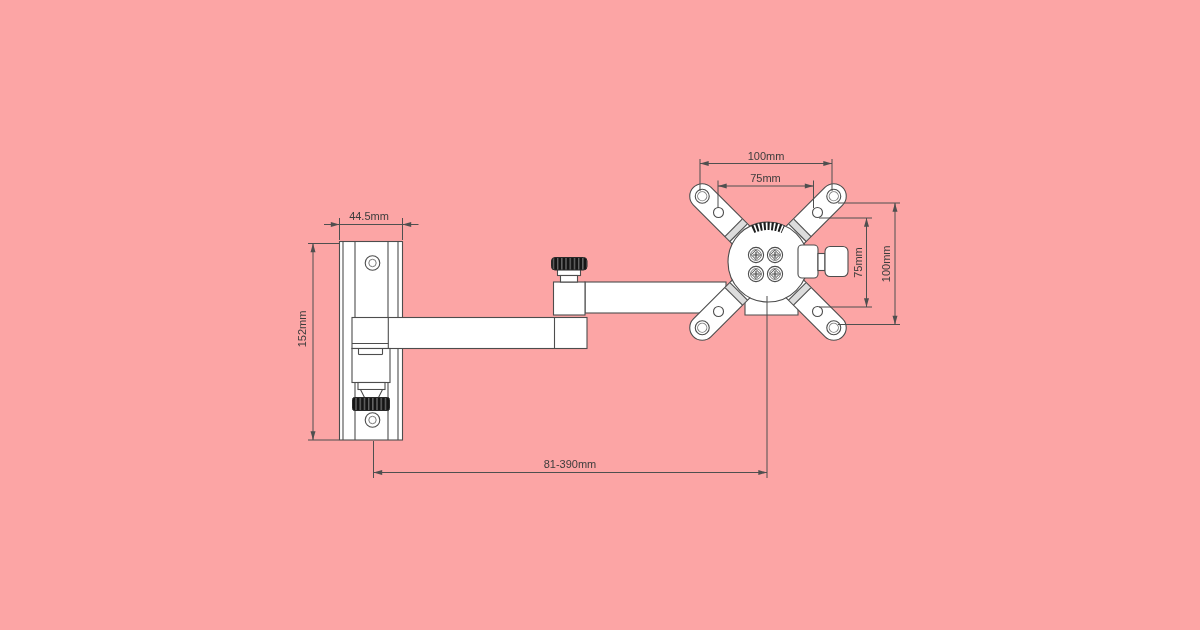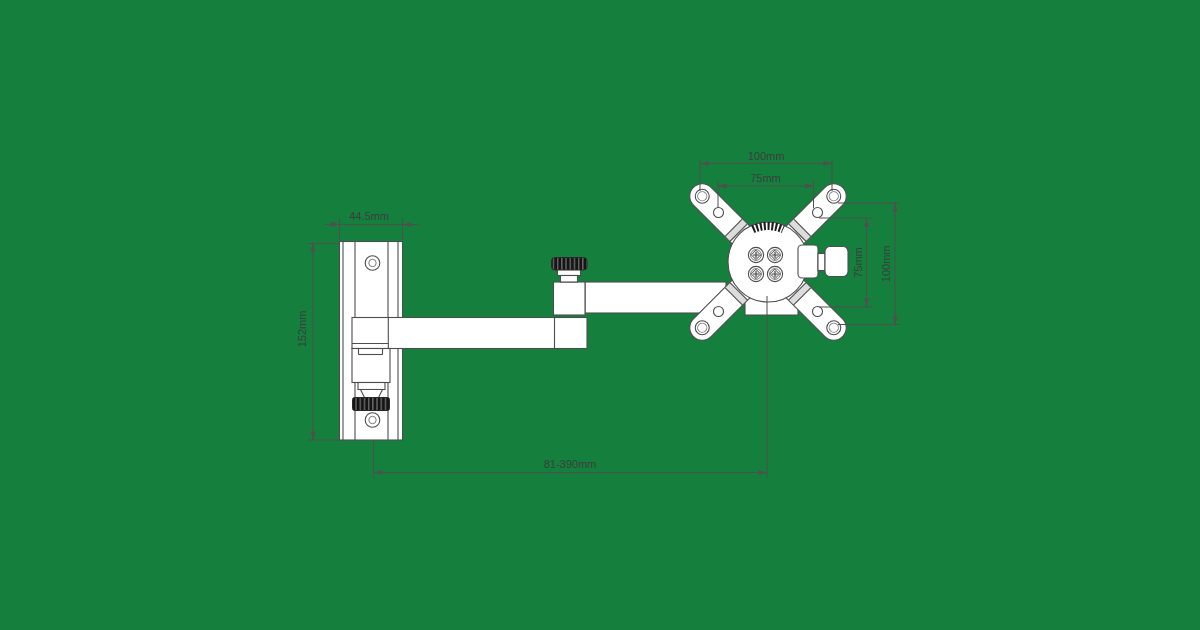--- a/index.html
+++ b/index.html
@@ -1,17 +1,17 @@
 <!DOCTYPE html>
 <html><head>
 <meta charset="utf-8">
 <style>
   html, body { margin: 0; padding: 0; background: #ffffff; }
   .page {
-    width: 1200px; height: 630px; background: #15803d;
+    width: 1200px; height: 630px; background: #fca5a5;
     position: relative; overflow: hidden;
     font-family: "Liberation Sans", sans-serif;
   }
   svg { display: block; }
   .part   { fill: #ffffff; stroke: #4d4d4d; stroke-width: 1.1; }
   .pline  { fill: none;    stroke: #4d4d4d; stroke-width: 1.1; }
   .dim    { fill: none;    stroke: #4f4f4f; stroke-width: 1;   }
   .dimtxt { fill: #3c3c3c; font-size: 11px; text-anchor: middle; }
   .hole   { fill: #ffffff; stroke: #4d4d4d; stroke-width: 1.1; }
   .hole2  { fill: none;    stroke: #7a7a7a; stroke-width: 1;   }

